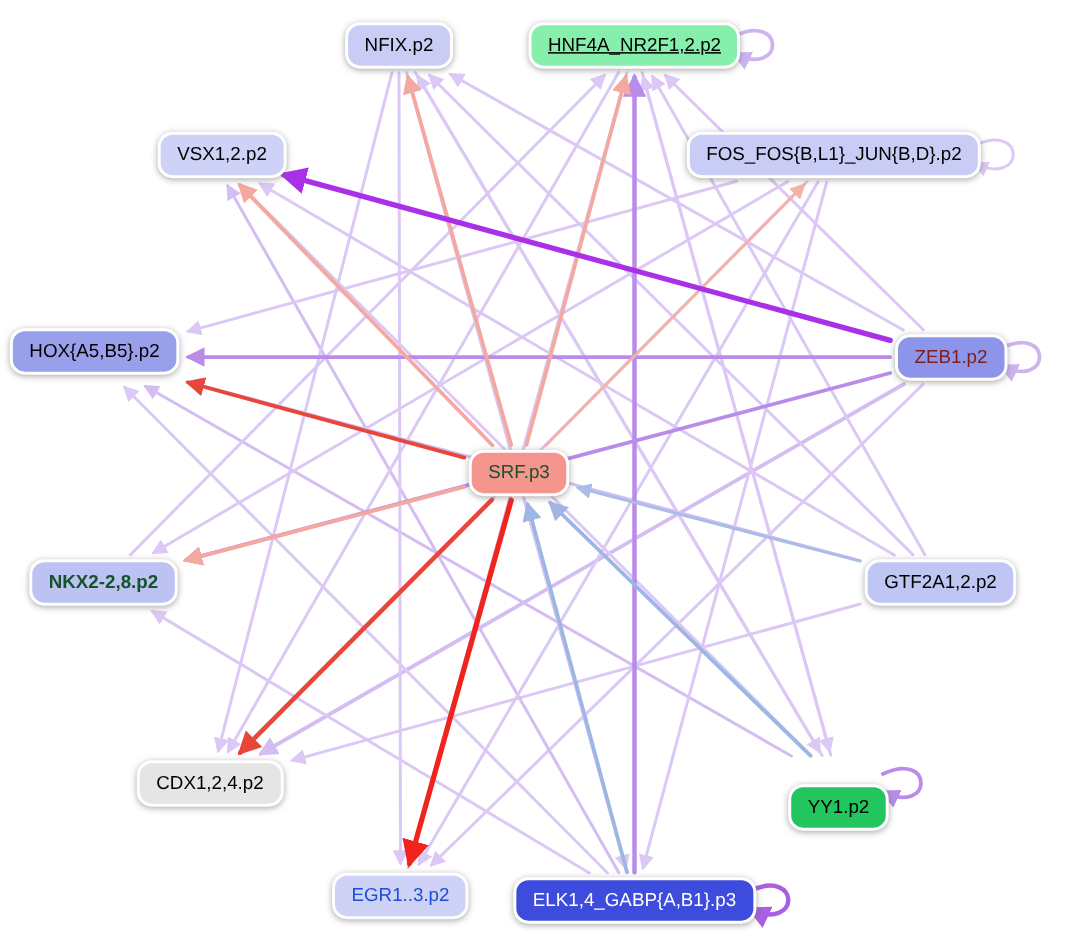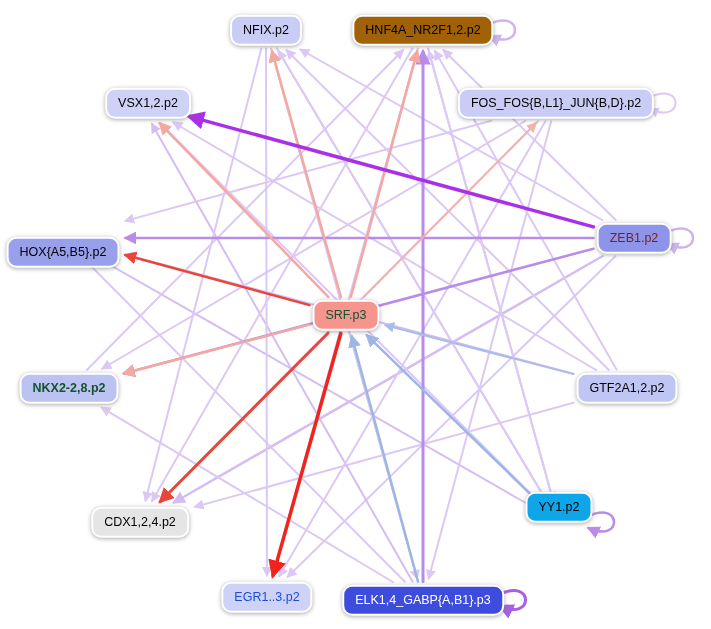--- a/index.html
+++ b/index.html
@@ -115,26 +115,26 @@
       <path d="M340.8,333.5 L273.0,575.6" stroke="#f0241c" stroke-width="3.5" fill="none" stroke-linecap="round" marker-end="url(#arrow-f0241c)"></path>
       <path d="M593.5,226.9 L188.9,116.4" stroke="#aa30e8" stroke-width="3.5" fill="none" stroke-linecap="round" marker-end="url(#arrow-aa30e8)"></path>
       <path d="M489.5,24 C523.5,8 523.5,52 489.5,36" stroke="#cdb4ef" stroke-width="2.5" fill="none" stroke-linecap="round" marker-end="url(#arrow-cdb4ef)"></path>
       <path d="M650,97 C684,81 684,125 650,109" stroke="#dcc8f5" stroke-width="2" fill="none" stroke-linecap="round" marker-end="url(#arrow-dcc8f5)"></path>
       <path d="M667.5,232 C701.5,216 701.5,260 667.5,244" stroke="#cdb4ef" stroke-width="2.5" fill="none" stroke-linecap="round" marker-end="url(#arrow-cdb4ef)"></path>
       <path d="M588.5,516 C622.5,500 622.5,544 588.5,528" stroke="#b88ce8" stroke-width="2.5" fill="none" stroke-linecap="round" marker-end="url(#arrow-b88ce8)"></path>
       <path d="M500,594 C534,578 534,622 500,606" stroke="#a85fe0" stroke-width="3" fill="none" stroke-linecap="round" marker-end="url(#arrow-a85fe0)"></path>
     </svg>
   <div id="nodes">
       <div class="node" style="left: 266px; top: 30px; background: rgb(201, 205, 245); color: rgb(0, 0, 0);">NFIX.p2</div>
-      <div class="node" style="left: 423px; top: 30px; background: #a16207; color: rgb(0, 0, 0);">HNF4A_NR2F1,2.p2</div>
+      <div class="node" style="left: 423px; top: 30px; background: #86efac; color: rgb(0, 0, 0); text-decoration: underline;">HNF4A_NR2F1,2.p2</div>
       <div class="node" style="left: 556px; top: 103px; background: rgb(201, 205, 245); color: rgb(0, 0, 0);">FOS_FOS{B,L1}_JUN{B,D}.p2</div>
       <div class="node" style="left: 148px; top: 103px; background: rgb(206, 210, 246); color: rgb(0, 0, 0);">VSX1,2.p2</div>
       <div class="node" style="left: 634px; top: 238px; background: rgb(140, 149, 234); color: #7f1d1d;">ZEB1.p2</div>
-      <div class="node" style="left: 63px; top: 252px; background: rgb(152, 160, 236); color: rgb(0, 0, 0);">HOX{A5,B5}.p2</div>
+      <div class="node" style="left: 63px; top: 234px; background: rgb(152, 160, 236); color: rgb(0, 0, 0);">HOX{A5,B5}.p2</div>
       <div class="node" style="left: 627px; top: 388px; background: rgb(192, 198, 243); color: rgb(0, 0, 0);">GTF2A1,2.p2</div>
       <div class="node" style="left: 69px; top: 388px; background: rgb(188, 195, 242); color: #14532d; font-weight: bold;">NKX2-2,8.p2</div>
-      <div class="node" style="left: 559px; top: 507px; background: #0ea5e9; color: rgb(0, 0, 0);">YY1.p2</div>
+      <div class="node" style="left: 559px; top: 538px; background: #22c55e; color: rgb(0, 0, 0);">YY1.p2</div>
       <div class="node" style="left: 140px; top: 522px; background: #e5e5e5; color: rgb(0, 0, 0);">CDX1,2,4.p2</div>
       <div class="node" style="left: 267px; top: 597px; background: rgb(206, 210, 246); color: #1d4ed8;">EGR1..3.p2</div>
       <div class="node" style="left: 423px; top: 600px; background: rgb(61, 76, 221); color: rgb(255, 255, 255);">ELK1,4_GABP{A,B1}.p3</div>
       <div class="node" style="left: 346px; top: 315px; background: rgb(246, 148, 142); color: #14532d;">SRF.p3</div>
     </div>
 </div>
 
 </body></html>

